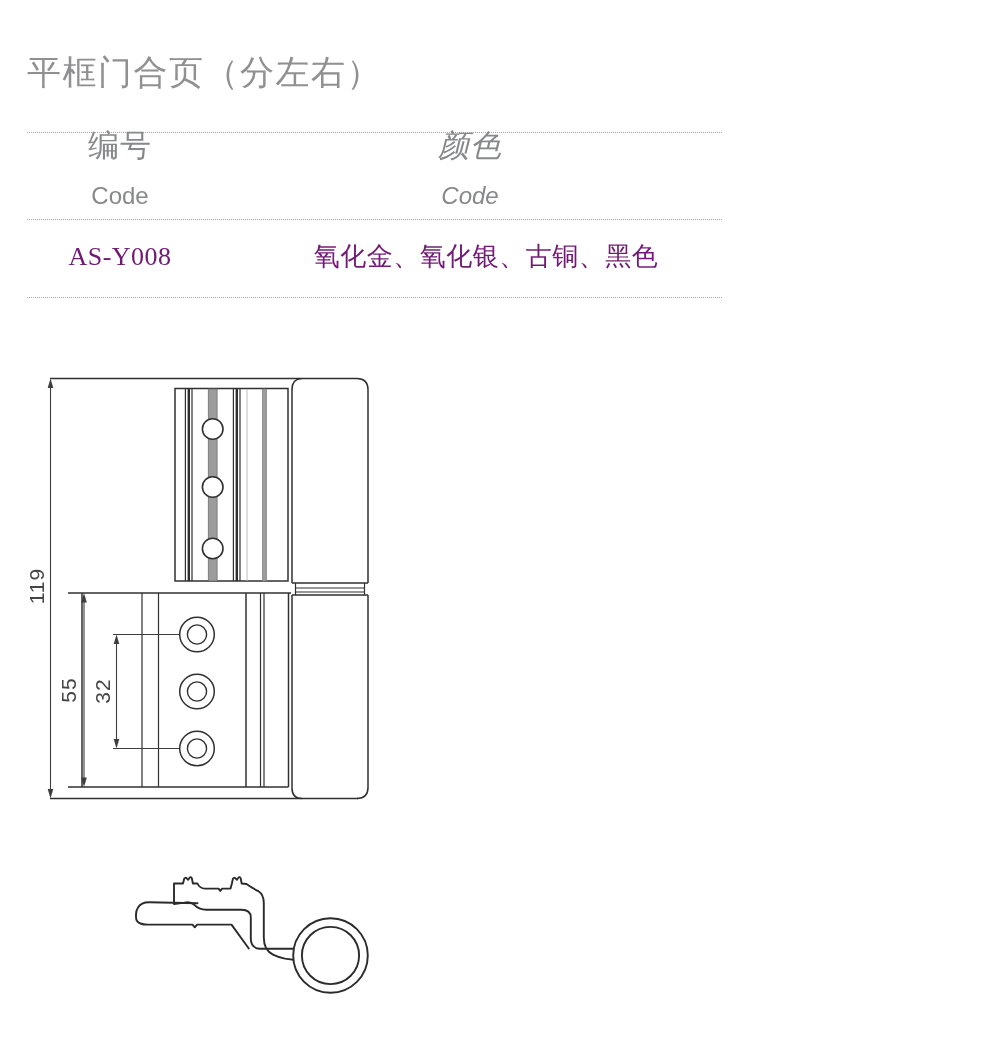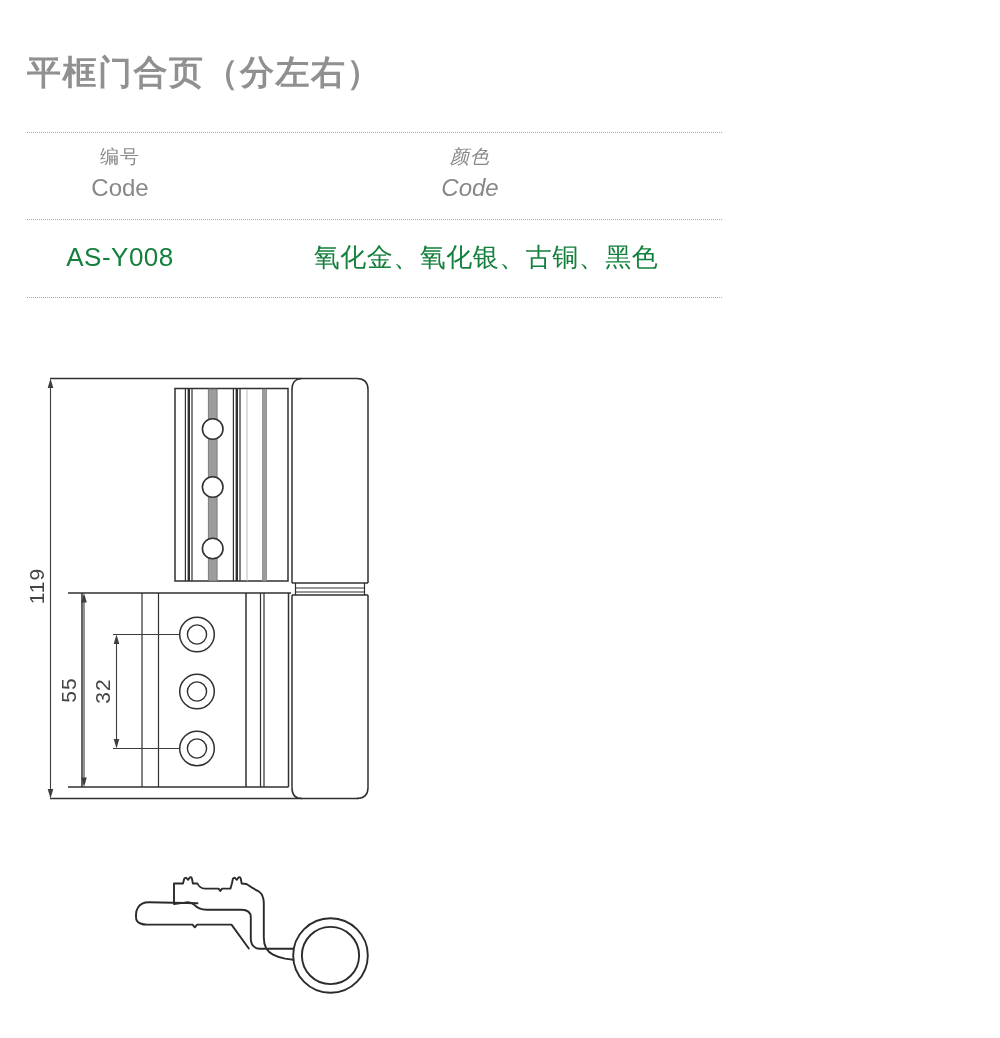--- a/index.html
+++ b/index.html
@@ -4,34 +4,34 @@
 <style>
   * { margin:0; padding:0; box-sizing:border-box; }
   html,body { background:#ffffff; }
   body {
     width:1000px; height:1038px; position:relative; overflow:hidden;
     font-family:"Liberation Sans","DejaVu Sans",sans-serif;
   }
   .abs { position:absolute; }
   .page-title {
     left:27px; top:52px; width:700px;
-    font-size:34px; font-weight:700; color:#909092; letter-spacing:1.5px;
+    font-size:34px; font-weight:400; color:#909092; letter-spacing:1.5px;
     line-height:1.2;
   }
   .rule {
     left:27px; width:695px; height:0;
     border-top:1px dotted #a9a9a9;
   }
   .r1 { top:132px; } .r2 { top:219px; } .r3 { top:297px; }
   .cell { text-align:center; color:#87888a; font-weight:300; line-height:1; }
-  .hdr-zh { font-size:19px; top:147px; letter-spacing:1px; }
-  .hdr-en { font-size:24px; top:176px; }
+  .hdr-zh { font-size:31px; top:130px; letter-spacing:1px; }
+  .hdr-en { font-size:24px; top:184px; }
   .col-code { left:30px; width:180px; }
   .col-color { left:380px; width:180px;font-style:italic; }
-  .val { font-size:26px; top:244px; color:#15803d; }
+  .val { font-size:26px; top:244px; color:#701a75;font-family:Liberation Serif, serif; }
   .val-code { left:30px; width:180px; letter-spacing:0.5px; }
   .val-colors { left:296px; width:380px; letter-spacing:0.5px; }
   svg text {
     font-family:"Liberation Sans","DejaVu Sans",sans-serif;
     fill:#454545; font-size:21px; letter-spacing:1px;
   }
 </style>
 </head>
 <body>
 

